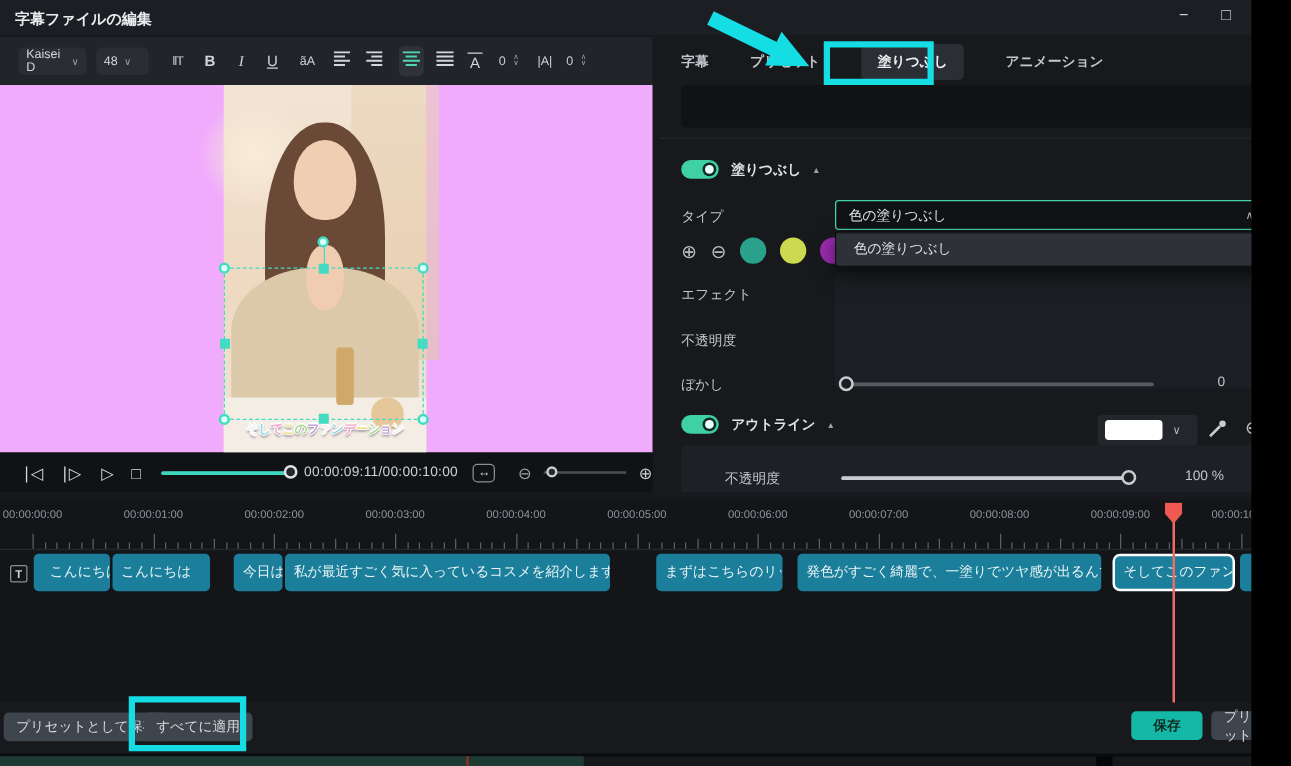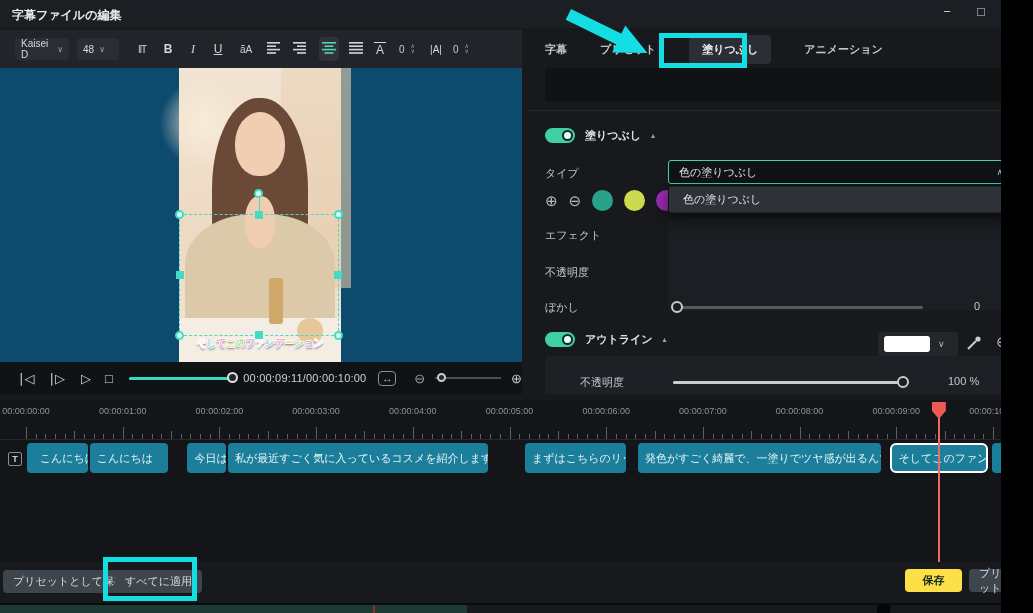--- a/index.html
+++ b/index.html
@@ -21,21 +21,21 @@
   .tbtn { color:#d2d6da; font-size:12px; width:18px; text-align:center; }
   .tbtn.b { font-weight:bold; }
   .tbtn.i { font-style:italic; font-family:"Liberation Serif", serif; }
   .tbtn.u { text-decoration:underline; }
   .tbtn.ovl { border-top:1px solid #d2d6da; width:12px; margin-left:3px;}
   .alic { display:inline-block; }
   .alic.hl { background:#2f3339; border-radius:4px; padding:3px; margin:-3px; }
   .spin { display:flex; align-items:center; gap:6px; color:#c9cdd1; font-size:10px; }
   .spin .arrows { display:flex; flex-direction:column; font-size:6px; line-height:5px; color:#9aa0a5; }
 
-  .preview { position:absolute; left:0; top:68px; width:522px; height:294px; background:#0c4a6e; }
+  .preview { position:absolute; left:0; top:68px; width:522px; height:294px; background:#f0abfc; }
   .video { position:absolute; left:179px; top:0; width:162px; height:294px; overflow:visible;
            background:linear-gradient(180deg,#f2e4d4 0%,#eed9c2 55%,#efe6da 100%); }
   .vbg1 { position:absolute; left:-20px; top:10px; width:90px; height:90px; border-radius:50%;
           background:radial-gradient(circle,#f8ecd9 0%,rgba(248,236,217,0) 70%); }
   .vbg2 { position:absolute; right:-10px; top:0; width:70px; height:220px;
           background:linear-gradient(180deg,#e9d3b6,#e4c9a8); opacity:.6; }
   .hair { position:absolute; left:33px; top:30px; width:96px; height:190px;
           border-radius:48% 48% 36% 36%; background:#6a4937; }
   .face { position:absolute; left:56px; top:44px; width:50px; height:64px; border-radius:50% 50% 46% 46%;
           background:#f1ceb2; }
@@ -130,21 +130,21 @@
   .clip.selected { border:2px solid #fff; border-radius:6px; line-height:26px; }
   .endline { position:absolute; top:40px; height:120px; width:0; border-left:1px dashed #6e747a; }
   .playline { position:absolute; top:10px; height:152px; width:2px; background:#ee6b64; z-index:10; }
   .playhead { position:absolute; top:2px; width:14px; height:17px; background:#ee5a52; z-index:11;
               clip-path:polygon(0 0,100% 0,100% 52%,50% 100%,0 52%); }
 
   
   .footer { position:absolute; left:0; top:562px; width:1033px; height:39px; background:#17191d; }
   .btn { position:absolute; height:23px; border-radius:4px; background:#3f454c; color:#d8dbde;
          font-size:11px; display:flex; align-items:center; justify-content:center; padding:0 10px; }
-  .btn.primary { background:#fde047; color:#10291f; font-weight:bold; }
+  .btn.primary { background:#14b8a6; color:#10291f; font-weight:bold; }
 
   .strip { position:absolute; left:0; top:603px; width:1033px; height:10px; background:#16181c; border-top:2px solid #0a0b0d; }
   .strip .gclip { position:absolute; left:0; top:0; width:467px; height:10px; background:#1d3a33; }
   .strip .rline { position:absolute; left:373px; top:0; width:2px; height:10px; background:#8c2f2a; }
   .strip .dark { position:absolute; left:877px; top:0; width:13px; height:10px; background:#050607; }
 
   
   .annbox { position:absolute; border:5px solid #14dde4; z-index:30; }
   .arrow-svg { position:absolute; left:0; top:0; z-index:31; pointer-events:none; }
 </style>

